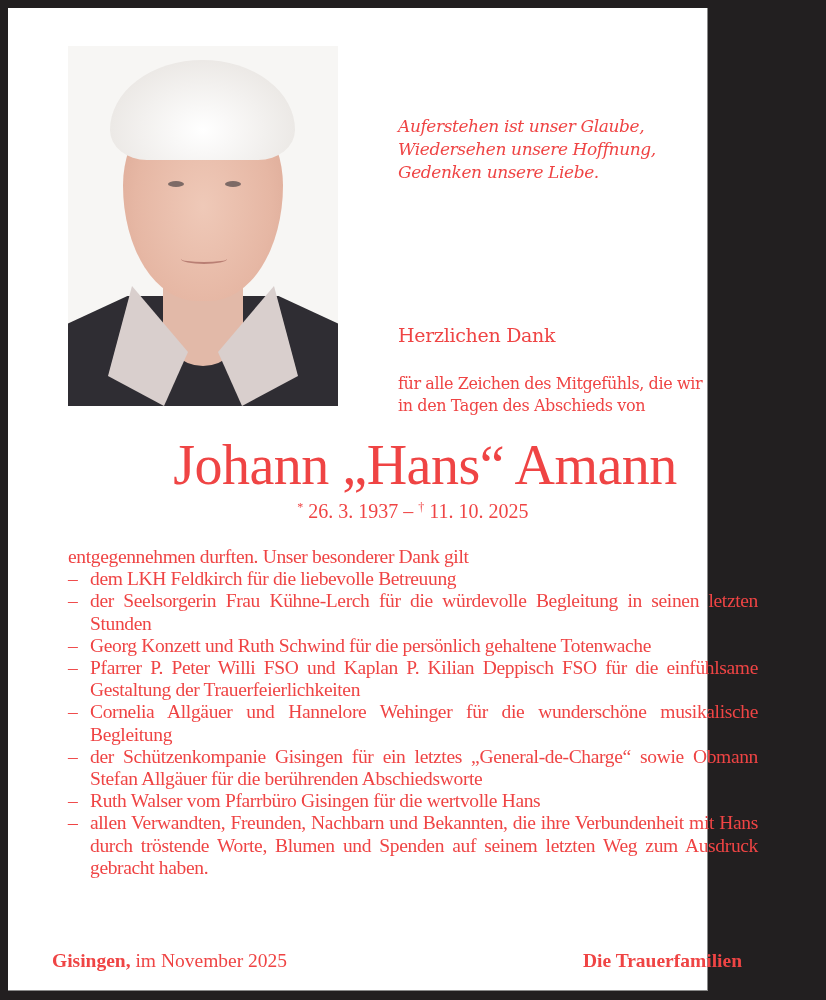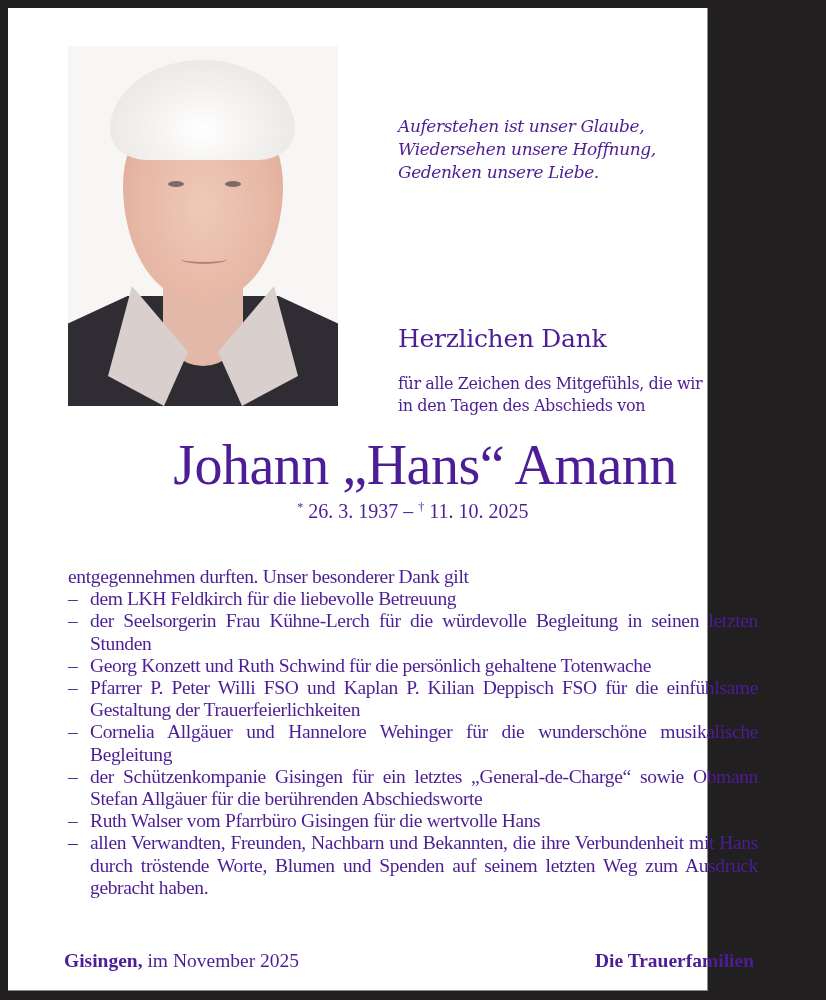--- a/index.html
+++ b/index.html
@@ -10,21 +10,21 @@
       overflow: hidden;
     }
     .page {
       position: absolute;
       left: 8px; top: 8px;
       width: 700px; height: 983px;
       background: #ffffff;
       border-right: 1px solid #8a8a8a;
       border-bottom: 1px solid #8a8a8a;
       box-sizing: border-box;
-      color: #4c1d95;
+      color: #ef4444;
       font-family: "DejaVu Serif", "Liberation Serif", serif;
     }
     .photo {
       position: absolute;
       left: 60px; top: 38px;
       width: 270px; height: 360px;
       background: #f7f6f4;
       overflow: hidden;
     }
     .photo .sweater {
@@ -73,21 +73,21 @@
       left: 390px; top: 107px;
       font-family: "DejaVu Serif", "Liberation Serif", serif;
       font-style: italic;
       font-size: 17px;
       line-height: 23px;
       letter-spacing: -0.4px;
     }
     .thanks-title {
       position: absolute;
       left: 390px; top: 316px;
-      font-size: 25px;
+      font-size: 19px;
       letter-spacing: -0.3px;
     }
     .thanks-intro {
       position: absolute;
       left: 390px; top: 365px;
       font-size: 16px;
       line-height: 22px;
       letter-spacing: -0.4px;
     }
     .name {
@@ -103,33 +103,33 @@
       position: absolute;
       left: 0; width: 810px; top: 492px;
       text-align: center;
       font-family: "Liberation Serif", "DejaVu Serif", serif;
       font-weight: normal;
       font-size: 20px;
     }
     .dates sup { font-size: 12px; vertical-align: 7px; }
     .body {
       position: absolute;
-      left: 60px; top: 558px;
+      left: 60px; top: 538px;
       width: 690px;
       font-family: "Liberation Serif", "DejaVu Serif", serif;
       font-size: 19.5px;
       line-height: 22.2px;
       letter-spacing: -0.35px;
     }
     .body ul { list-style: none; margin: 0; padding: 0; }
     .body li { position: relative; padding-left: 22px; text-align: justify; }
     .body li .dash { position: absolute; left: 0; top: 0; }
     .footer {
       position: absolute;
-      left: 56px; top: 942px; width: 690px;
+      left: 44px; top: 942px; width: 690px;
       font-family: "Liberation Serif", "DejaVu Serif", serif;
       font-size: 19.5px;
       display: flex; justify-content: space-between;
     }
     .footer b { font-weight: bold; }
   </style>
 </head>
 <body>
 
 <div class="page">

